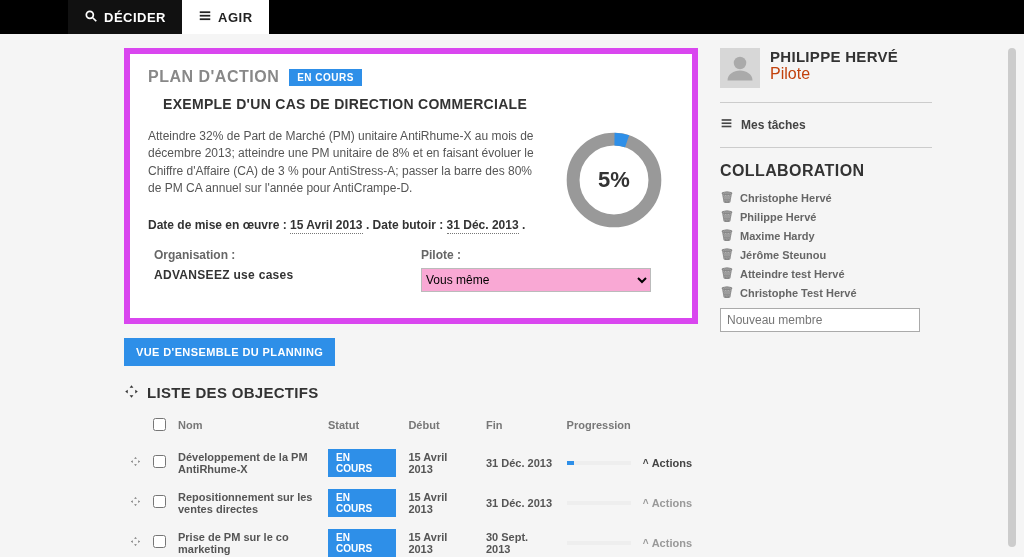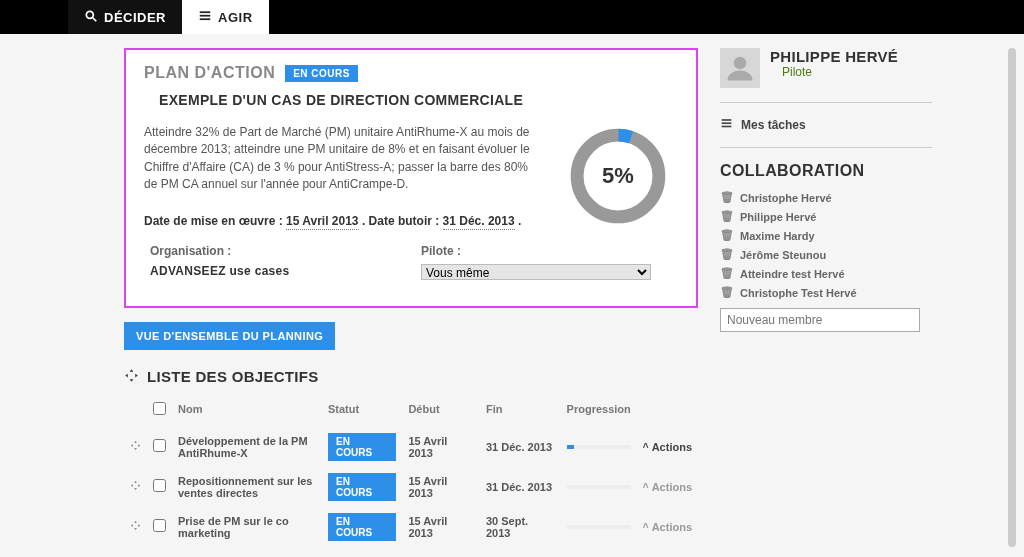--- a/index.html
+++ b/index.html
@@ -7,57 +7,57 @@
   .topbar { background: #000; height: 34px; display: flex; align-items: stretch; padding-left: 68px; }
   .tab { display: flex; align-items: center; gap: 6px; padding: 0 16px; font-weight: 700; font-size: 13px; letter-spacing: .5px; cursor: pointer; }
   .tab-inactive { color: #fff; background: #111; }
   .tab-active { color: #222; background: #fff; }
   .icon-sm { display: inline-block; width: 14px; height: 14px; }
 
   .page { padding: 14px 14px 0 124px; display: flex; gap: 22px; }
   .left { width: 574px; }
   .right { width: 212px; }
 
-  .card { background: #fff; border: 2px solid #d946ef; padding: 14px 18px 18px; position: relative; }
+  .card { background: #fff; border: 6px solid #d946ef; padding: 14px 18px 18px; position: relative; }
   .plan-title-row { display: flex; align-items: center; gap: 10px; margin-bottom: 10px; }
   .plan-title { font-size: 16px; font-weight: 700; color: #888; letter-spacing: .5px; }
   .badge-encours { background: #2e8fe8; color: #fff; font-size: 10px; font-weight: 700; padding: 3px 8px; letter-spacing: .5px; }
   .plan-subtitle { font-size: 14px; font-weight: 800; letter-spacing: .3px; margin-bottom: 16px; padding-left: 15px; }
   .plan-desc { color: #555; line-height: 1.45; width: 390px; }
   .plan-dates { margin-top: 20px; font-weight: 600; color: #333; }
   .plan-dates .udate { border-bottom: 1px dotted #777; padding-bottom: 1px; }
   .donut-wrap { position: absolute; right: 24px; top: 72px; width: 108px; height: 108px; }
   .donut-pct { position: absolute; inset: 0; display: flex; align-items: center; justify-content: center; font-size: 22px; font-weight: 800; }
 
   .org-row { display: flex; gap: 20px; margin-top: 8px; padding: 8px 6px; justify-content: flex-end; }
   .org-col { flex: 1; }
   .org-label { font-weight: 700; color: #666; margin-bottom: 6px; }
   .org-val { font-weight: 700; letter-spacing: .3px; }
-  select.pilot { width: 230px; height: 16px; font-size: 12px; background:#e5e5e5; border:1px solid #bbb; }
+  select.pilot { width: 230px; height: 24px; font-size: 12px; background:#f9a8d4; border:1px solid #bbb; }
 
   .btn-blue { display:inline-block; background:#2e8fe8; color:#fff; font-size:11px; font-weight:700; padding:8px 12px; letter-spacing:.4px; margin:14px 0 18px; cursor:pointer; border:none; }
 
   .list-title-row { display:flex; align-items:center; gap:8px; font-size:15px; font-weight:800; letter-spacing:.3px; margin-bottom:10px; }
 
   table.obj { width:100%; border-collapse:collapse; font-size:11px; }
   table.obj th { text-align:left; color:#777; font-weight:600; padding:6px 6px 10px; }
   table.obj td { padding:6px; vertical-align:middle; color:#555; font-weight:600; }
   .move-h { width:14px; text-align:center; color:#777; padding-left:0;}
   .chk { width:16px; }
   .nomcol { width:150px; }
   .statut-badge { background:#2e8fe8; color:#fff; font-size:10px; font-weight:700; padding:3px 8px; display:inline-block; }
   .prog-bar { width:64px; height:4px; background:#eee; position:relative; }
   .prog-bar .fill { position:absolute; left:0; top:0; bottom:0; background:#2e8fe8; }
   .actions-link { color:#999; font-weight:700; font-size:11px; }
   .actions-link.active { color:#444; }
 
   .avatar { width:40px; height:40px; background:#d7d7d7; display:flex; align-items:center; justify-content:center; }
   .user-row { display:flex; gap:10px; align-items:flex-start; }
   .user-name { font-size:15px; font-weight:800; letter-spacing:.3px; }
-  .user-role { font-size:12px; color:#4d7c0f;margin-left:12px; }
+  .user-role { font-size:16px; color:#c2410c; }
   .sep { border:0; border-top:1px solid #ccc; margin:14px 0; }
   .mytasks { display:flex; align-items:center; gap:8px; font-weight:700; color:#444; }
   .collab-title { font-weight:800; font-size:16px; letter-spacing:.4px; margin:14px 0 8px; }
   .collab-item { display:flex; align-items:center; gap:6px; color:#666; font-weight:600; padding:3px 0; font-size:11px; }
   .trash { color:#888; font-size:11px; }
   .new-member { width:200px; height:24px; border:1px solid #aaa; padding:0 6px; font-size:12px; color:#888; margin-top:6px; }
   .chev { font-size:10px; margin-right:3px; }
   .rightbar { position:absolute; right:8px; top:48px; bottom:10px; width:8px; background:#ccc; border-radius:4px; }
 </style>
 </head>

